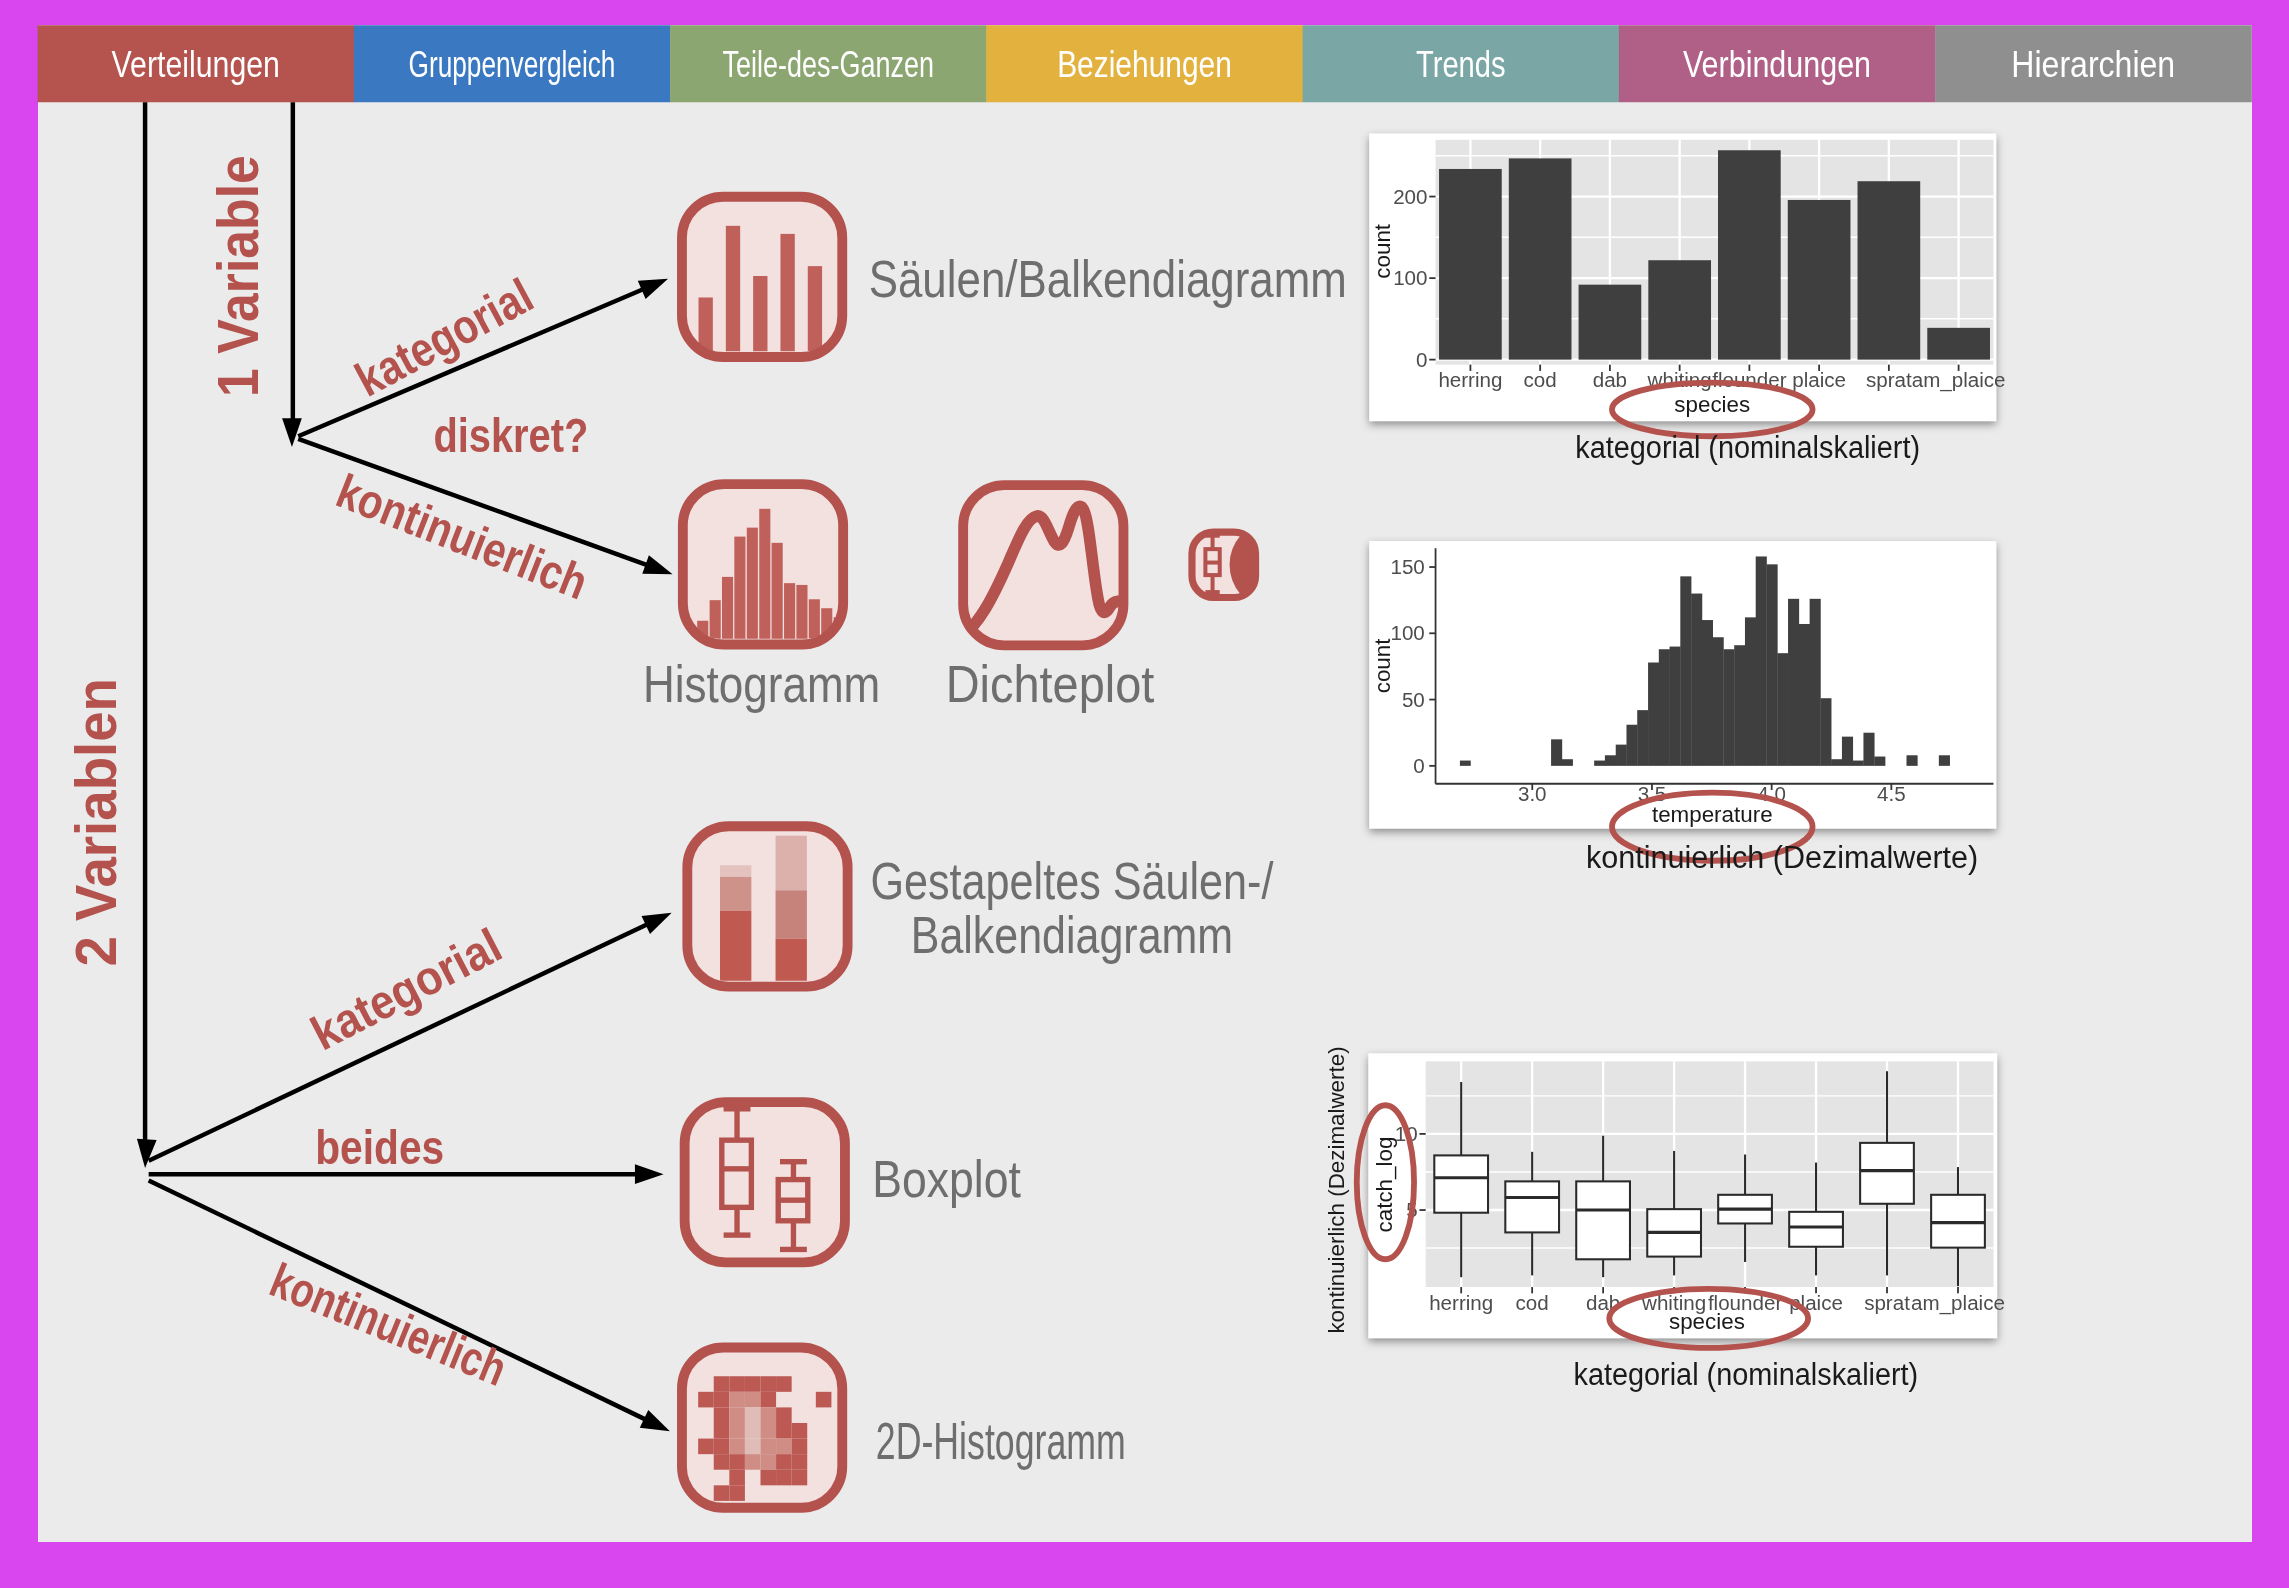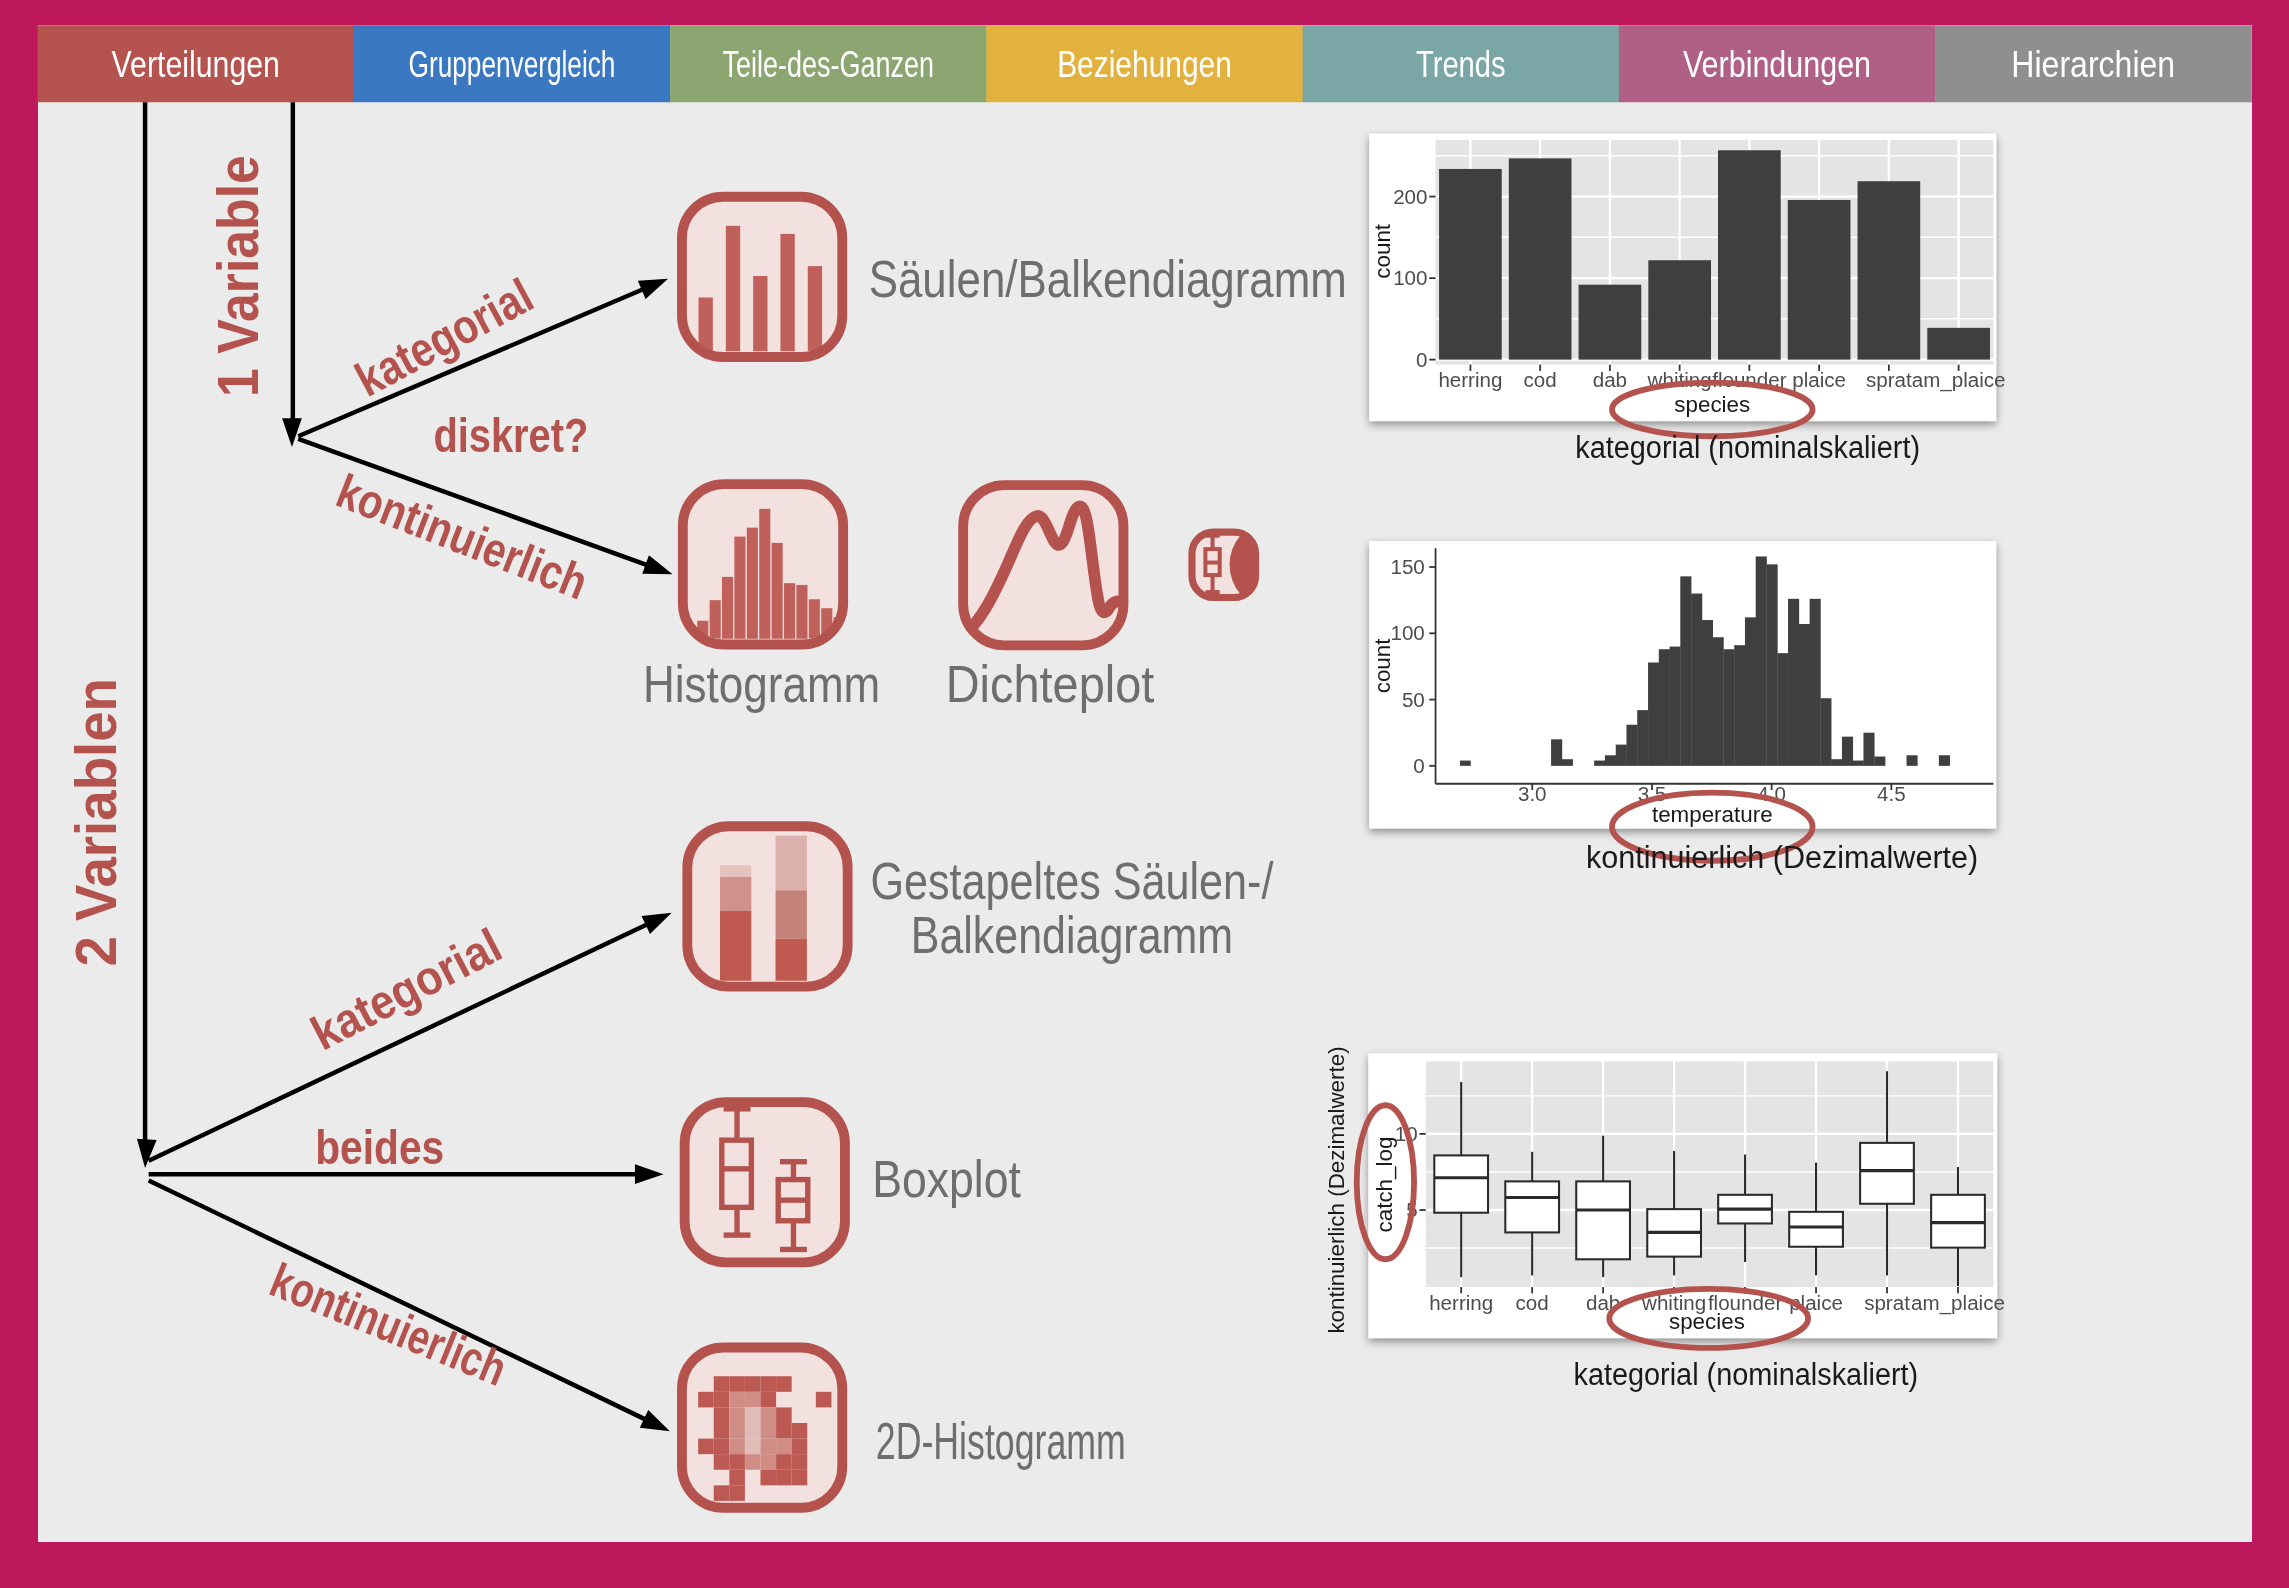--- a/index.html
+++ b/index.html
@@ -1,16 +1,16 @@
 <!DOCTYPE html>
 <html style="font-size:14.3px"><head>
 <meta charset="utf-8">
 <style>
 html,body{margin:0;padding:0;background:#000;}
-.page{position:relative;width:2289px;height:1589px;background:#be185d;overflow:hidden;}
+.page{position:relative;width:2289px;height:1589px;background:#d946ef;overflow:hidden;}
 .content{position:absolute;left:38px;top:25px;width:2214px;height:1517px;background:#ebebeb;}
 svg{position:absolute;left:0;top:0;}
 text{font-family:"Liberation Sans",sans-serif;}
 </style>
 </head>
 <body>
 <div class="page">
 <div class="content"></div>
 <svg width="2289" height="1589" viewBox="0 0 2556 1774">
 <defs>

